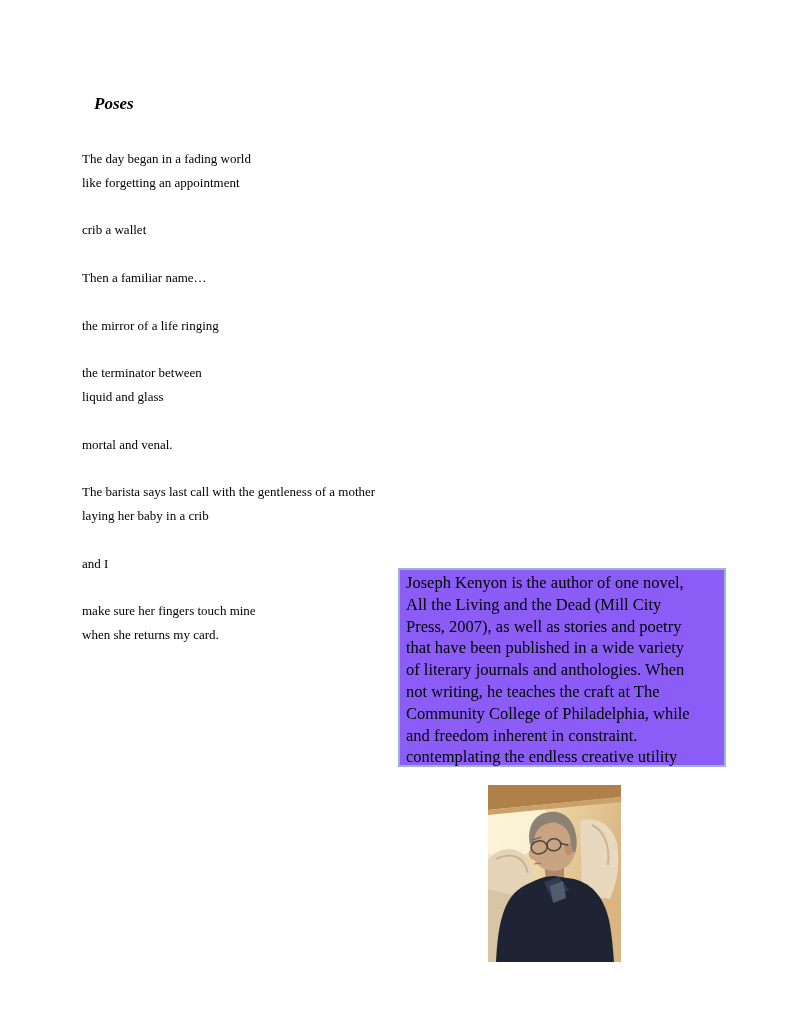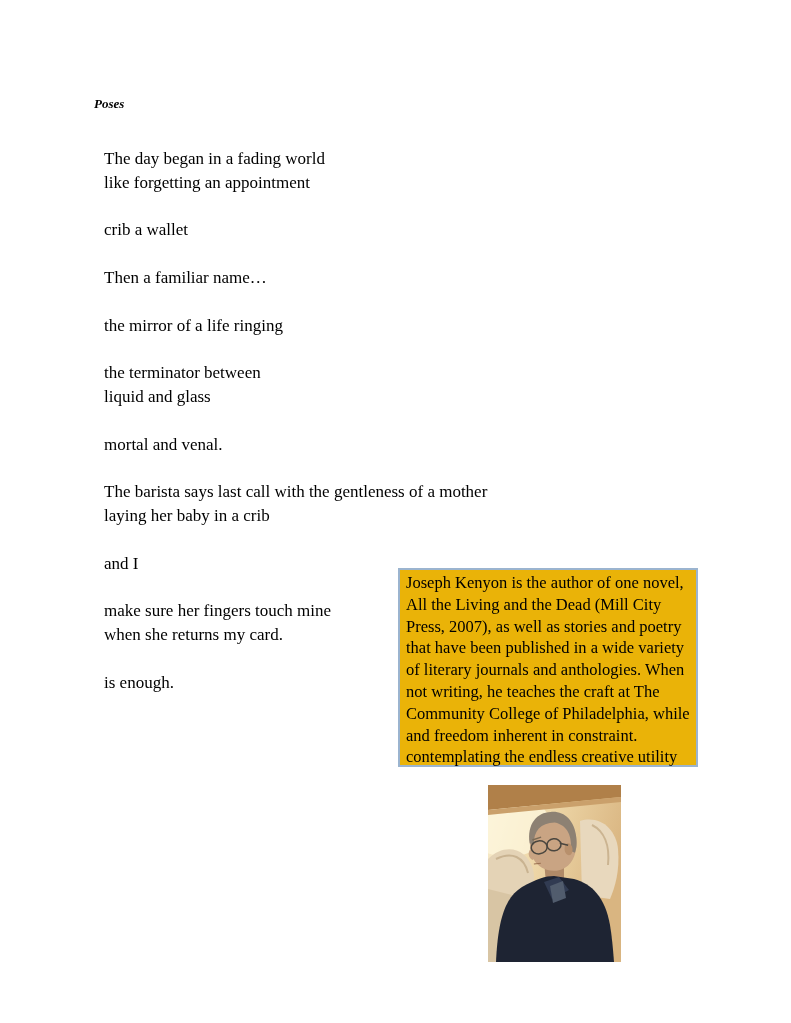--- a/index.html
+++ b/index.html
@@ -10,44 +10,44 @@
     background: #ffffff;
     overflow: hidden;
     font-family: "Liberation Serif", serif;
     color: #000000;
   }
   .poem-title {
     position: absolute;
     left: 94px;
     top: 92px;
     margin: 0;
-    font-size: 13px;
+    font-size: 17px;
     font-weight: bold;
     font-style: italic;
     line-height: 24px;
   }
   .poem {
     position: absolute;
-    left: 104px;
+    left: 82px;
     top: 147px;
     width: 480px;
-    font-size: 17px;
+    font-size: 13px;
     line-height: 23.8px;
   }
   .stanza { margin: 0 0 23.8px 0; }
   .poem-line { white-space: nowrap; }
   .bio-box {
     position: absolute;
     left: 398px;
     top: 568px;
-    width: 300px;
+    width: 328px;
     height: 199px;
     box-sizing: border-box;
     border: 2px solid #9bb4cf;
-    background: #eab308;
+    background: #8b5cf6;
   }
   .bio-text {
     margin: 0;
     padding: 2px 4px 0 6px;
     font-size: 16.5px;
     line-height: 21.8px;
   }
   .bio-line { white-space: nowrap; }
   .author-photo {
     position: absolute;
@@ -91,23 +91,20 @@
       <div class="poem-line">laying her baby in a crib</div>
     </div>
     <div class="stanza">
       <div class="poem-line">and I</div>
     </div>
     <div class="stanza">
       <div class="poem-line">make sure her fingers touch mine</div>
       <div class="poem-line">when she returns my card.</div>
     </div>
     <div class="stanza">
-    </div>
-    <div class="stanza">
-      <div class="poem-line">is enough.</div>
     </div>
   </div>
 
   <div class="bio-box">
     <div class="bio-text">
       <div class="bio-line">Joseph Kenyon is the author of one novel,</div>
       <div class="bio-line">All the Living and the Dead (Mill City</div>
       <div class="bio-line">Press, 2007), as well as stories and poetry</div>
       <div class="bio-line">that have been published in a wide variety</div>
       <div class="bio-line">of literary journals and anthologies. When</div>

